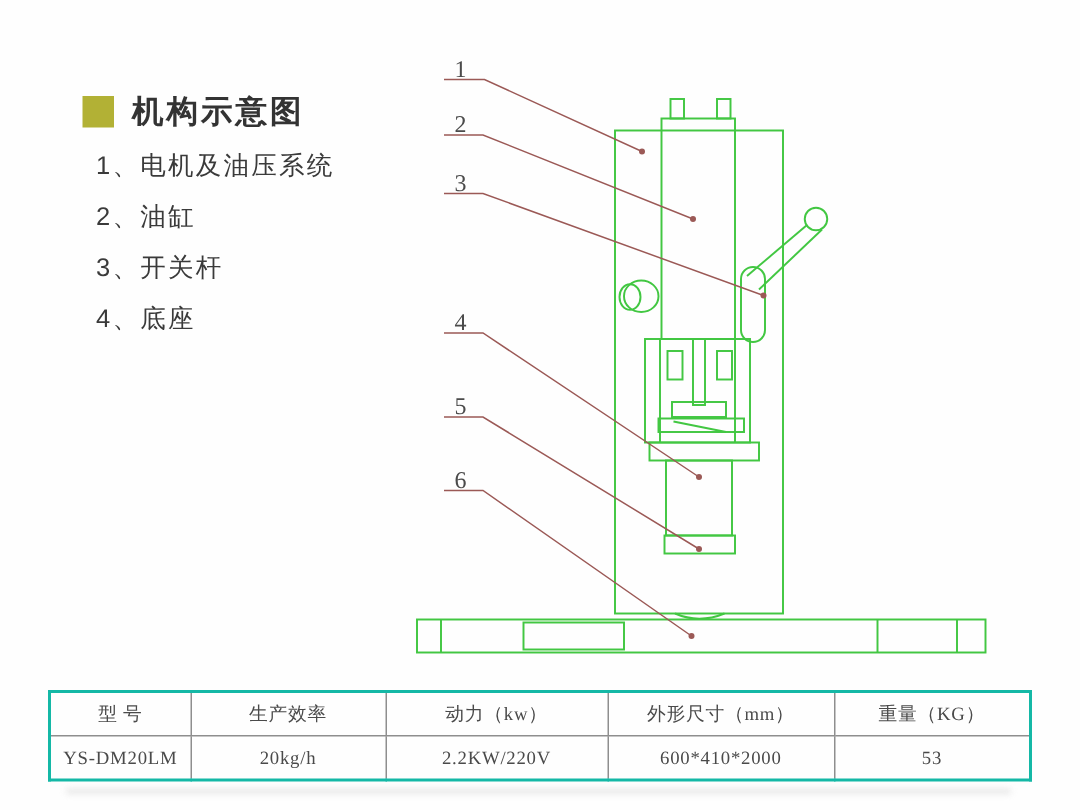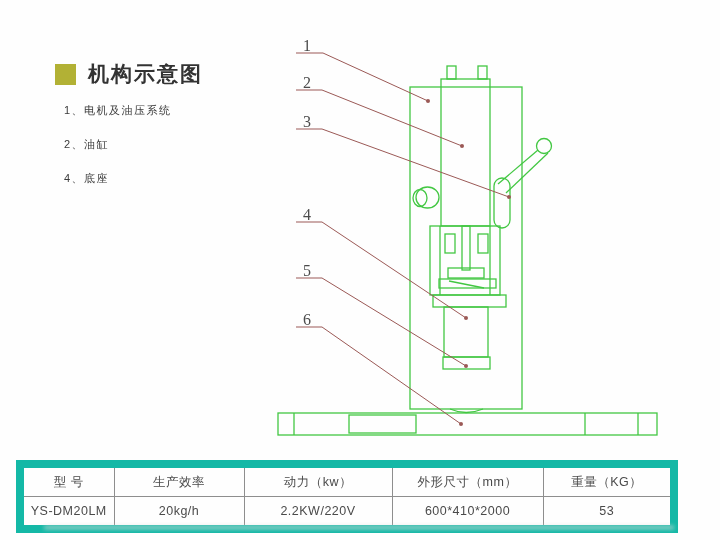--- a/index.html
+++ b/index.html
@@ -5,34 +5,35 @@
   html,body { margin:0; padding:0; background:#ffffff; }
   .page {
     position:relative; width:720px; height:540px; background:#fefefe;
     font-family:"Liberation Sans","DejaVu Sans",sans-serif; overflow:hidden;
   }
   
   .legend-title-row { position:absolute; left:55px; top:60px; display:flex; align-items:center; gap:12px; }
   .bullet { width:21px; height:21px; background:var(--accent-olive,#b2b135); display:inline-block; }
   .legend-title { font-size:21px; font-weight:bold; color:#333; letter-spacing:2px;text-align:right; }
   .legend-list { position:absolute; left:64px; top:93px; margin:0; padding:0; list-style:none; }
-  .legend-list li { height:34.2px; display:flex; align-items:center; font-size:11px; color:#3a3a3a; letter-spacing:1.5px; }
+  .legend-list li { height:34.2px; display:flex; align-items:center; font-size:17px; color:#3a3a3a; letter-spacing:1.5px; }
   
   .diagram { position:absolute; left:0; top:0; }
   .g-green * { stroke:var(--diagram-green,#42c742); fill:none; stroke-width:1.3; }
   .g-red * { stroke:var(--leader-red,#9b5956); fill:none; stroke-width:1; }
   .g-red .dot { fill:var(--leader-red,#9b5956); stroke:none; }
   .callouts text {
     font-family:"Liberation Serif","DejaVu Serif",serif; font-size:16px; fill:#4b4b4b;
   }
   
   .spec-table {
-    position:absolute; left:16px; top:460px; width:654px;
+    position:absolute; left:32px; top:460px; width:654px;
     border-collapse:collapse; table-layout:fixed;
-    border:8px solid #14b8a6;
+    border:2px solid #14b8a6;
+    font-family:Liberation Serif, serif;
   }
   .spec-table th, .spec-table td {
     border:1px solid #8e8e8e; text-align:center; vertical-align:middle;
     height:28px; padding:0; font-size:12.5px; color:#4a4a4a; font-weight:normal;
     letter-spacing:0.5px; overflow:hidden; white-space:nowrap;
   }
   .table-shadow {
     position:absolute; left:44px; top:526px; width:630px; height:3px;
     background:#dcdcdc; filter:blur(2px); opacity:0.8;
   }
@@ -42,20 +43,21 @@
 
 <div class="page">
 
   <div class="legend-title-row">
     <span class="bullet"></span>
     <span class="legend-title">机构示意图</span>
   </div>
   <ul class="legend-list">
     <li>1、电机及油压系统</li>
     <li>2、油缸</li>
+    <li>3、开关杆</li>
     <li>4、底座</li>
   </ul>
 
   <svg class="diagram" width="720" height="540" viewBox="0 0 720 540">
 
     <g class="g-green">
 
       <rect x="410" y="87" width="112" height="322"></rect>
 
       <rect x="441" y="79" width="49" height="147"></rect>

